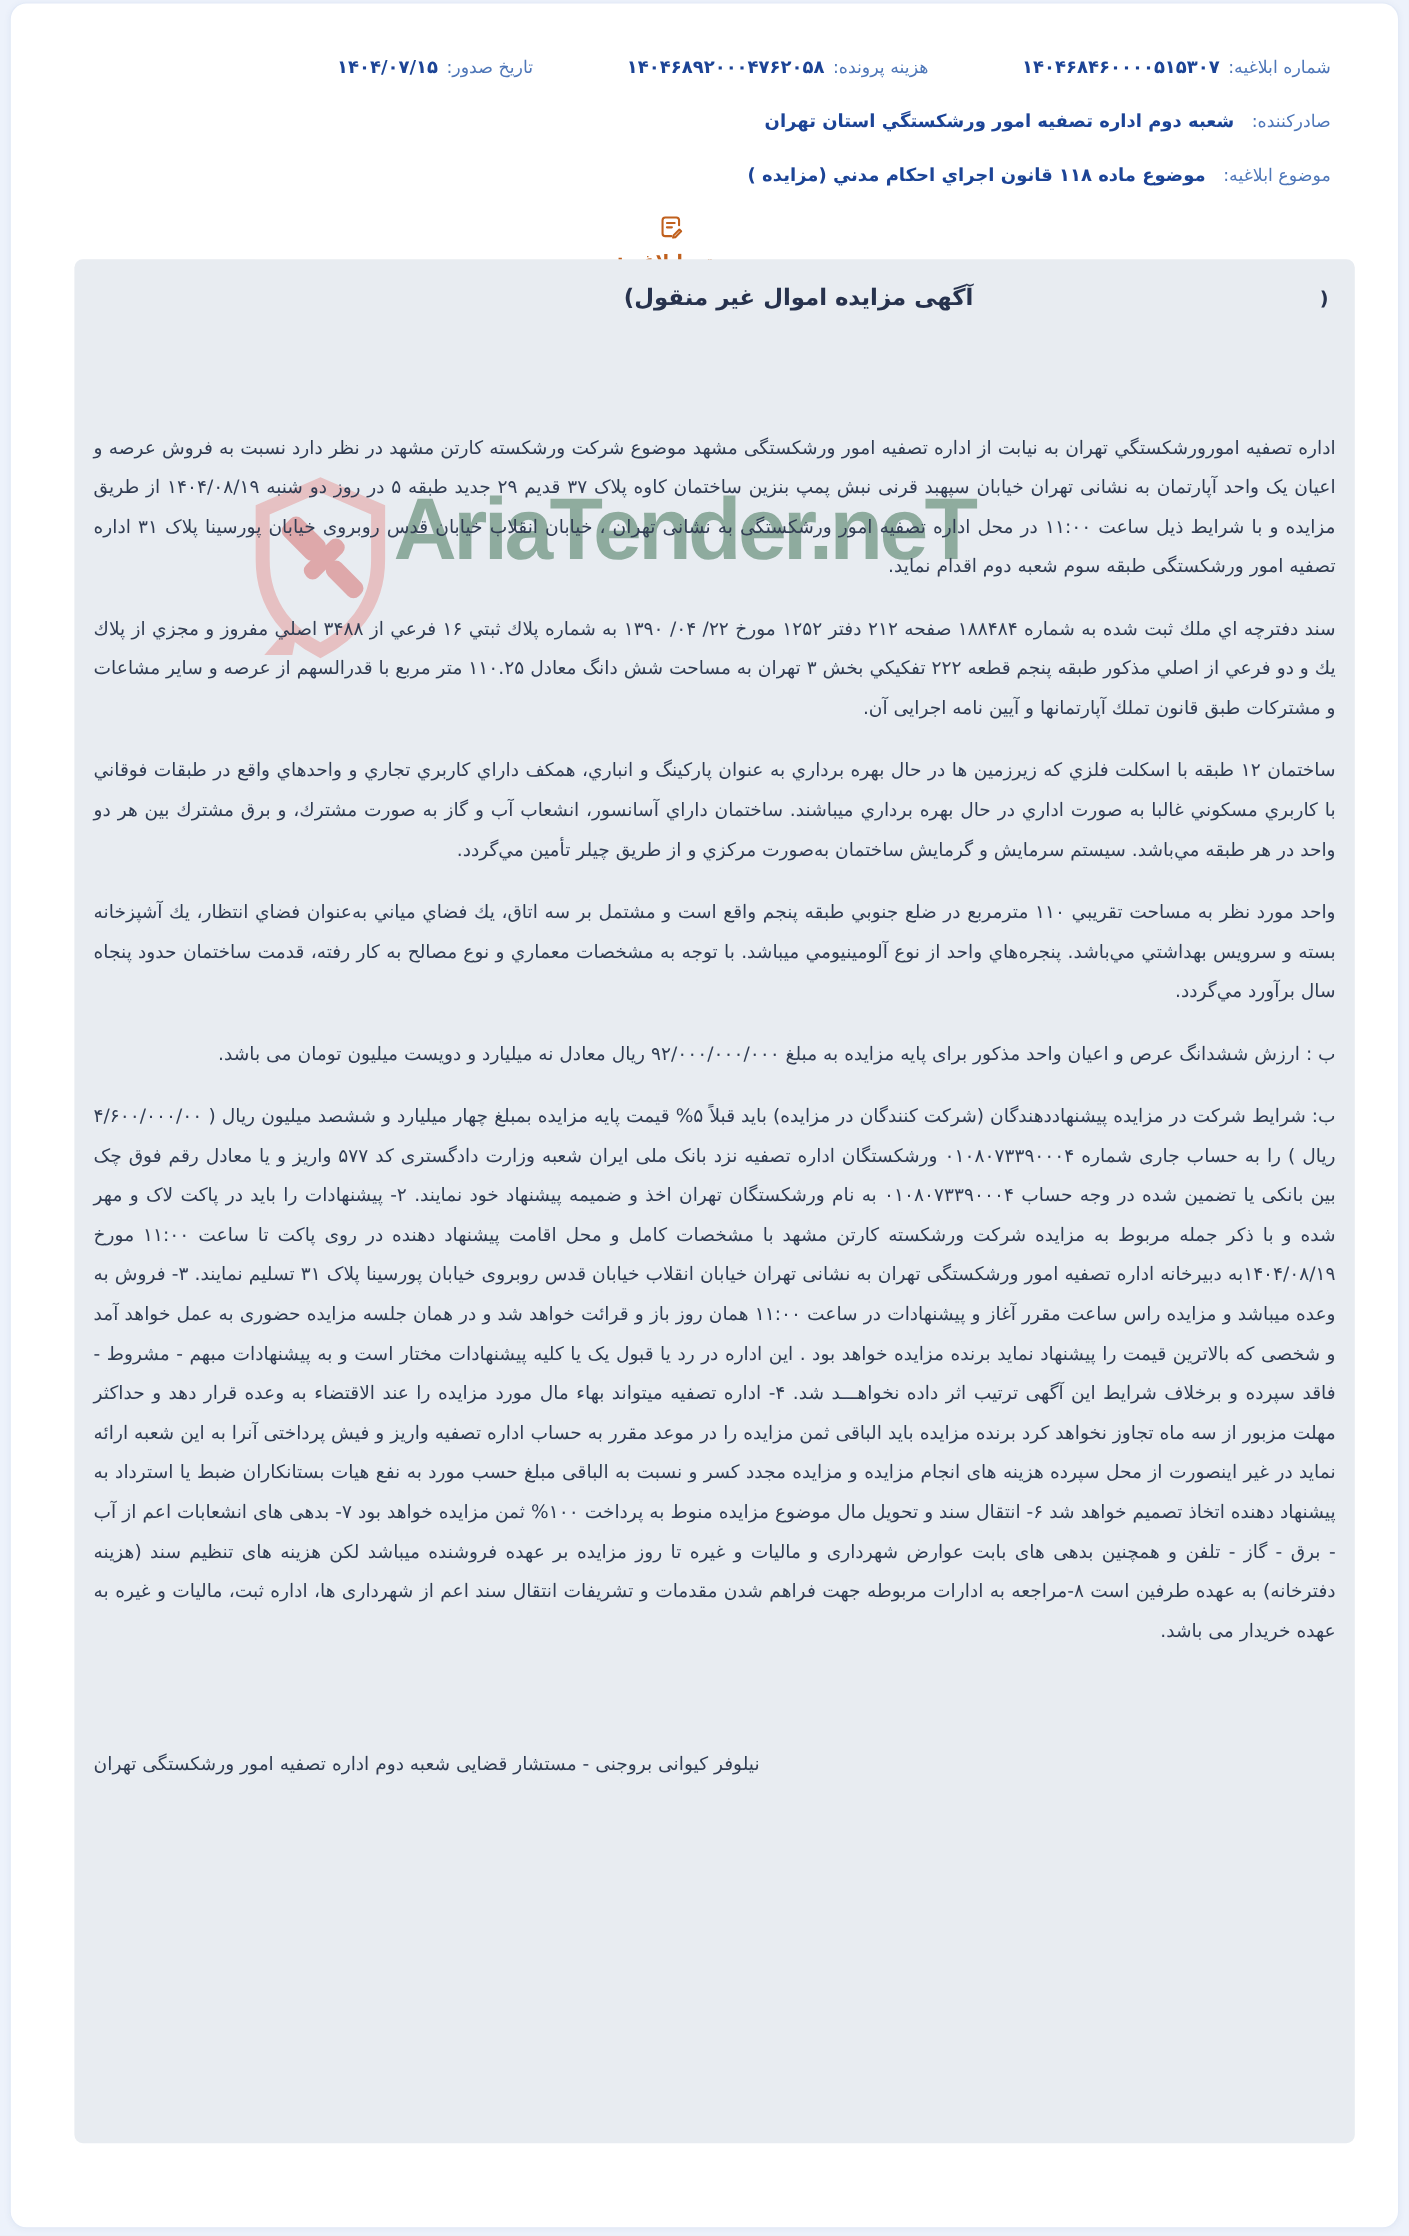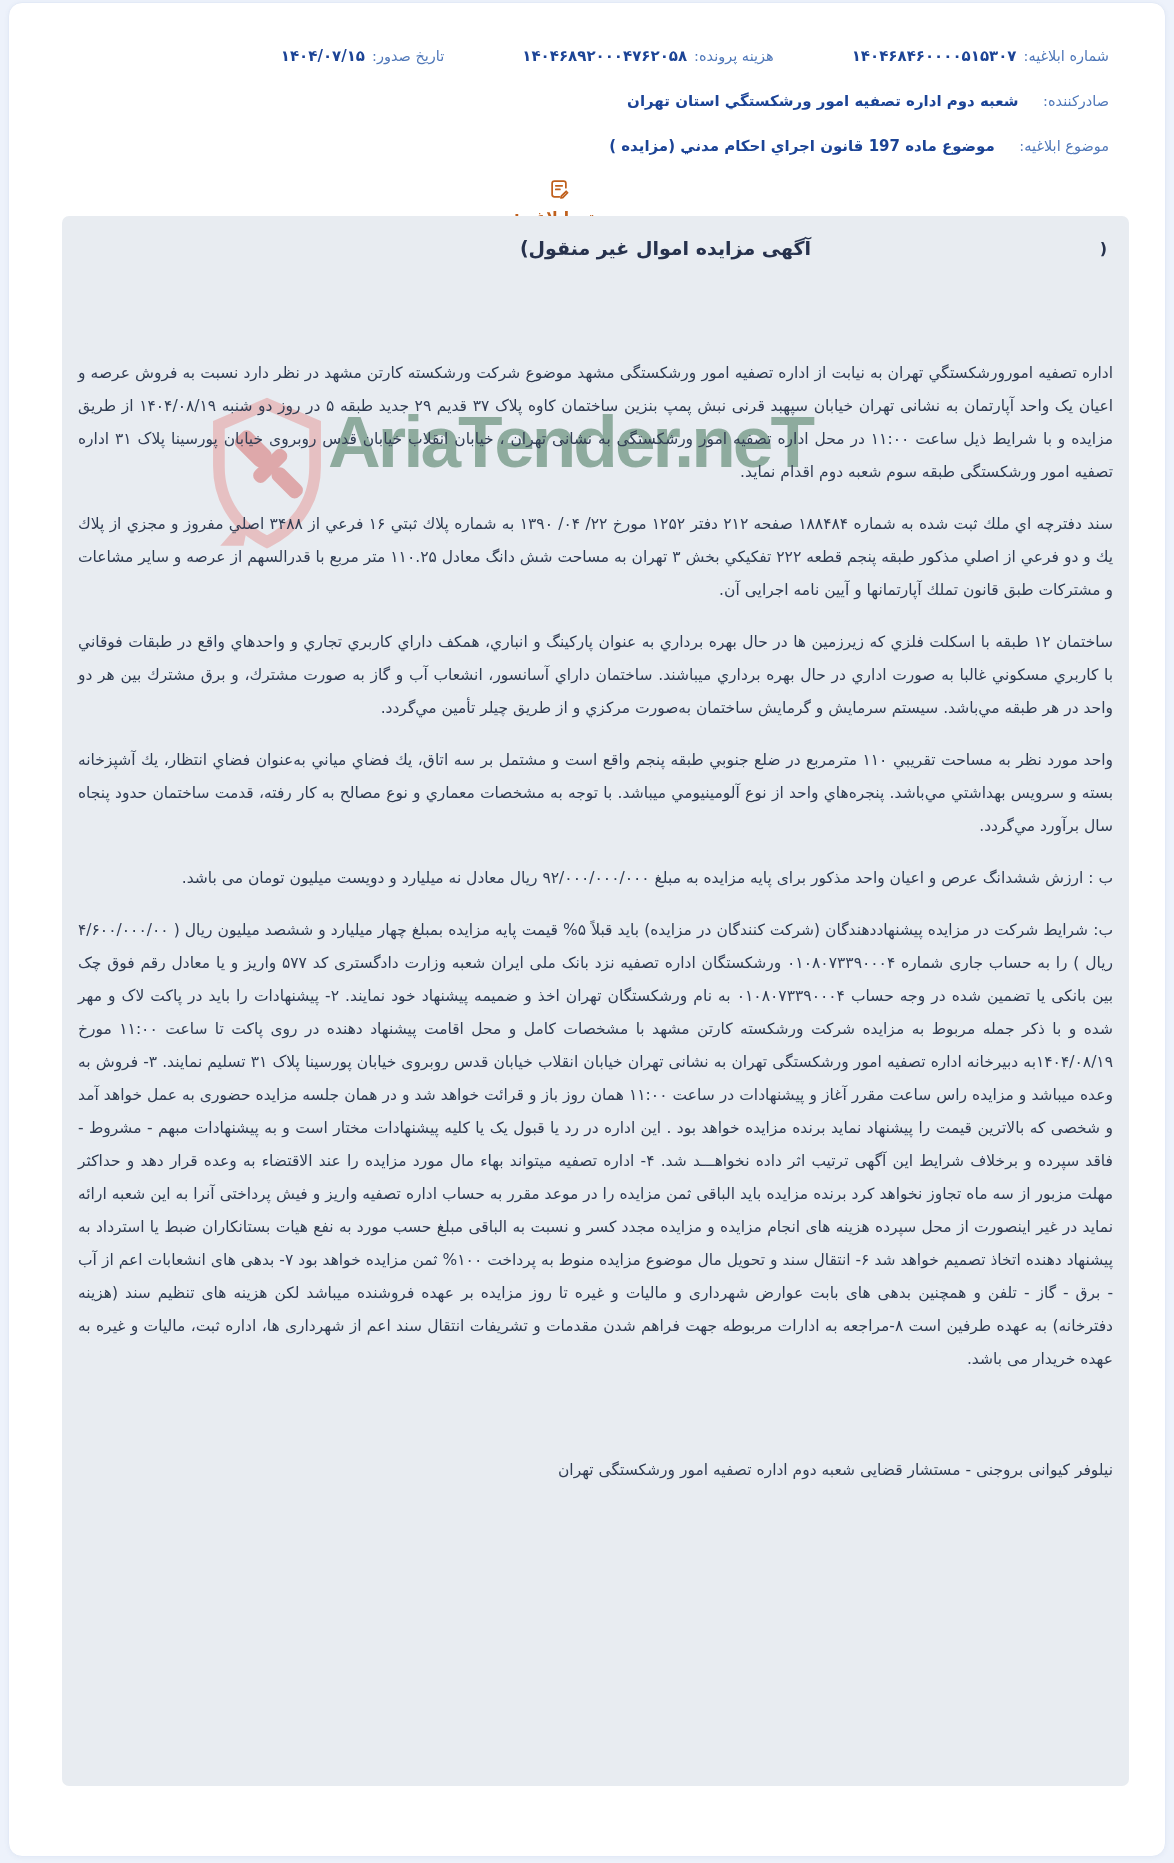--- a/index.html
+++ b/index.html
@@ -17,21 +17,21 @@
   
   .meta-row{
     direction:rtl;display:flex;align-items:baseline;gap:78px;
     padding:44px 56px 0 0;white-space:nowrap;
   }
   .meta-field{display:inline-flex;direction:rtl;align-items:baseline;gap:7px;}
   .meta-label{color:#4f77b8;font-size:14.5px;}
   .meta-value{color:#1c4496;font-weight:bold;font-size:15px;}
   .info-row{direction:rtl;padding:27px 56px 0 0;font-size:14.5px;white-space:nowrap;}
   .info-row .lbl{color:#4f77b8;}
-  .info-row .val{color:#1c4496;font-weight:bold;font-size:15px;margin-right:20px;}
+  .info-row .val{color:#1c4496;font-weight:bold;font-size:15px;margin-right:10px;}
   .body-label-row{
     direction:rtl;display:flex;align-items:center;gap:9px;
     padding:23px 56px 0 0;color:#c0601d;font-weight:bold;font-size:15.5px;flex-direction:column;
   }
   .body-label-row svg{flex:0 0 auto;}
   
   .notice-box{
     position:absolute;left:53px;top:213px;width:1067px;height:1570px;
     background:#e8ecf1;border-radius:7px;overflow:hidden;
   }
@@ -50,21 +50,21 @@
   .title-row{position:relative;height:33px;line-height:33px;margin-bottom:92px;}
   .title-row .paren{position:absolute;right:6px;top:0;font-weight:bold;color:#27324d;font-size:16px;}
   .title-row .title{
     position:absolute;left:50%;margin-left:70px;transform:translateX(-50%);
     font-weight:bold;color:#27324d;font-size:19px;white-space:nowrap;
   }
   .notice-content p{
     margin:0 0 19px 0;line-height:33px;text-align:justify;
   }
   .notice-content .sec-heading{margin:0 0 19px 0;line-height:33px;text-align:right;}
-  .signature{margin-top:78px;line-height:33px;text-align:right;}
+  .signature{margin-top:78px;line-height:33px;text-align:left;}
 </style>
 </head>
 <body>
 
 <div class="card">
 
   <div class="meta-row">
     <div class="meta-field">
       <span class="meta-label">شماره ابلاغیه:</span>
       <span class="meta-value">۱۴۰۴۶۸۴۶۰۰۰۰۵۱۵۳۰۷</span>
@@ -79,21 +79,21 @@
     </div>
   </div>
 
   <div class="info-row">
     <span class="lbl">صادرکننده:</span>
     <span class="val">شعبه دوم اداره تصفیه امور ورشکستگي استان تهران</span>
   </div>
 
   <div class="info-row">
     <span class="lbl">موضوع ابلاغیه:</span>
-    <span class="val">موضوع ماده 197 قانون اجراي احکام مدني (مزایده )</span>
+    <span class="val">موضوع ماده ۱۱۸ قانون اجراي احکام مدني (مزایده )</span>
   </div>
 
   <div class="body-label-row">
     <svg width="22" height="22" viewBox="0 0 24 24" fill="none" stroke="#c0601d" stroke-width="1.9" stroke-linecap="round" stroke-linejoin="round">
       <path d="M19.5 10.5 V6 a2.5 2.5 0 0 0 -2.5 -2.5 H7 A2.5 2.5 0 0 0 4.5 6 v12 A2.5 2.5 0 0 0 7 20.5 h5.5"></path>
       <path d="M8.5 8.5 h7"></path>
       <path d="M8.5 12.5 h4.5"></path>
       <path d="M14.5 19.8 l5.3 -5.3 1.6 1.6 -5.3 5.3 -2 0.4 z"></path>
     </svg>
     <span>متن ابلاغیه:</span>

